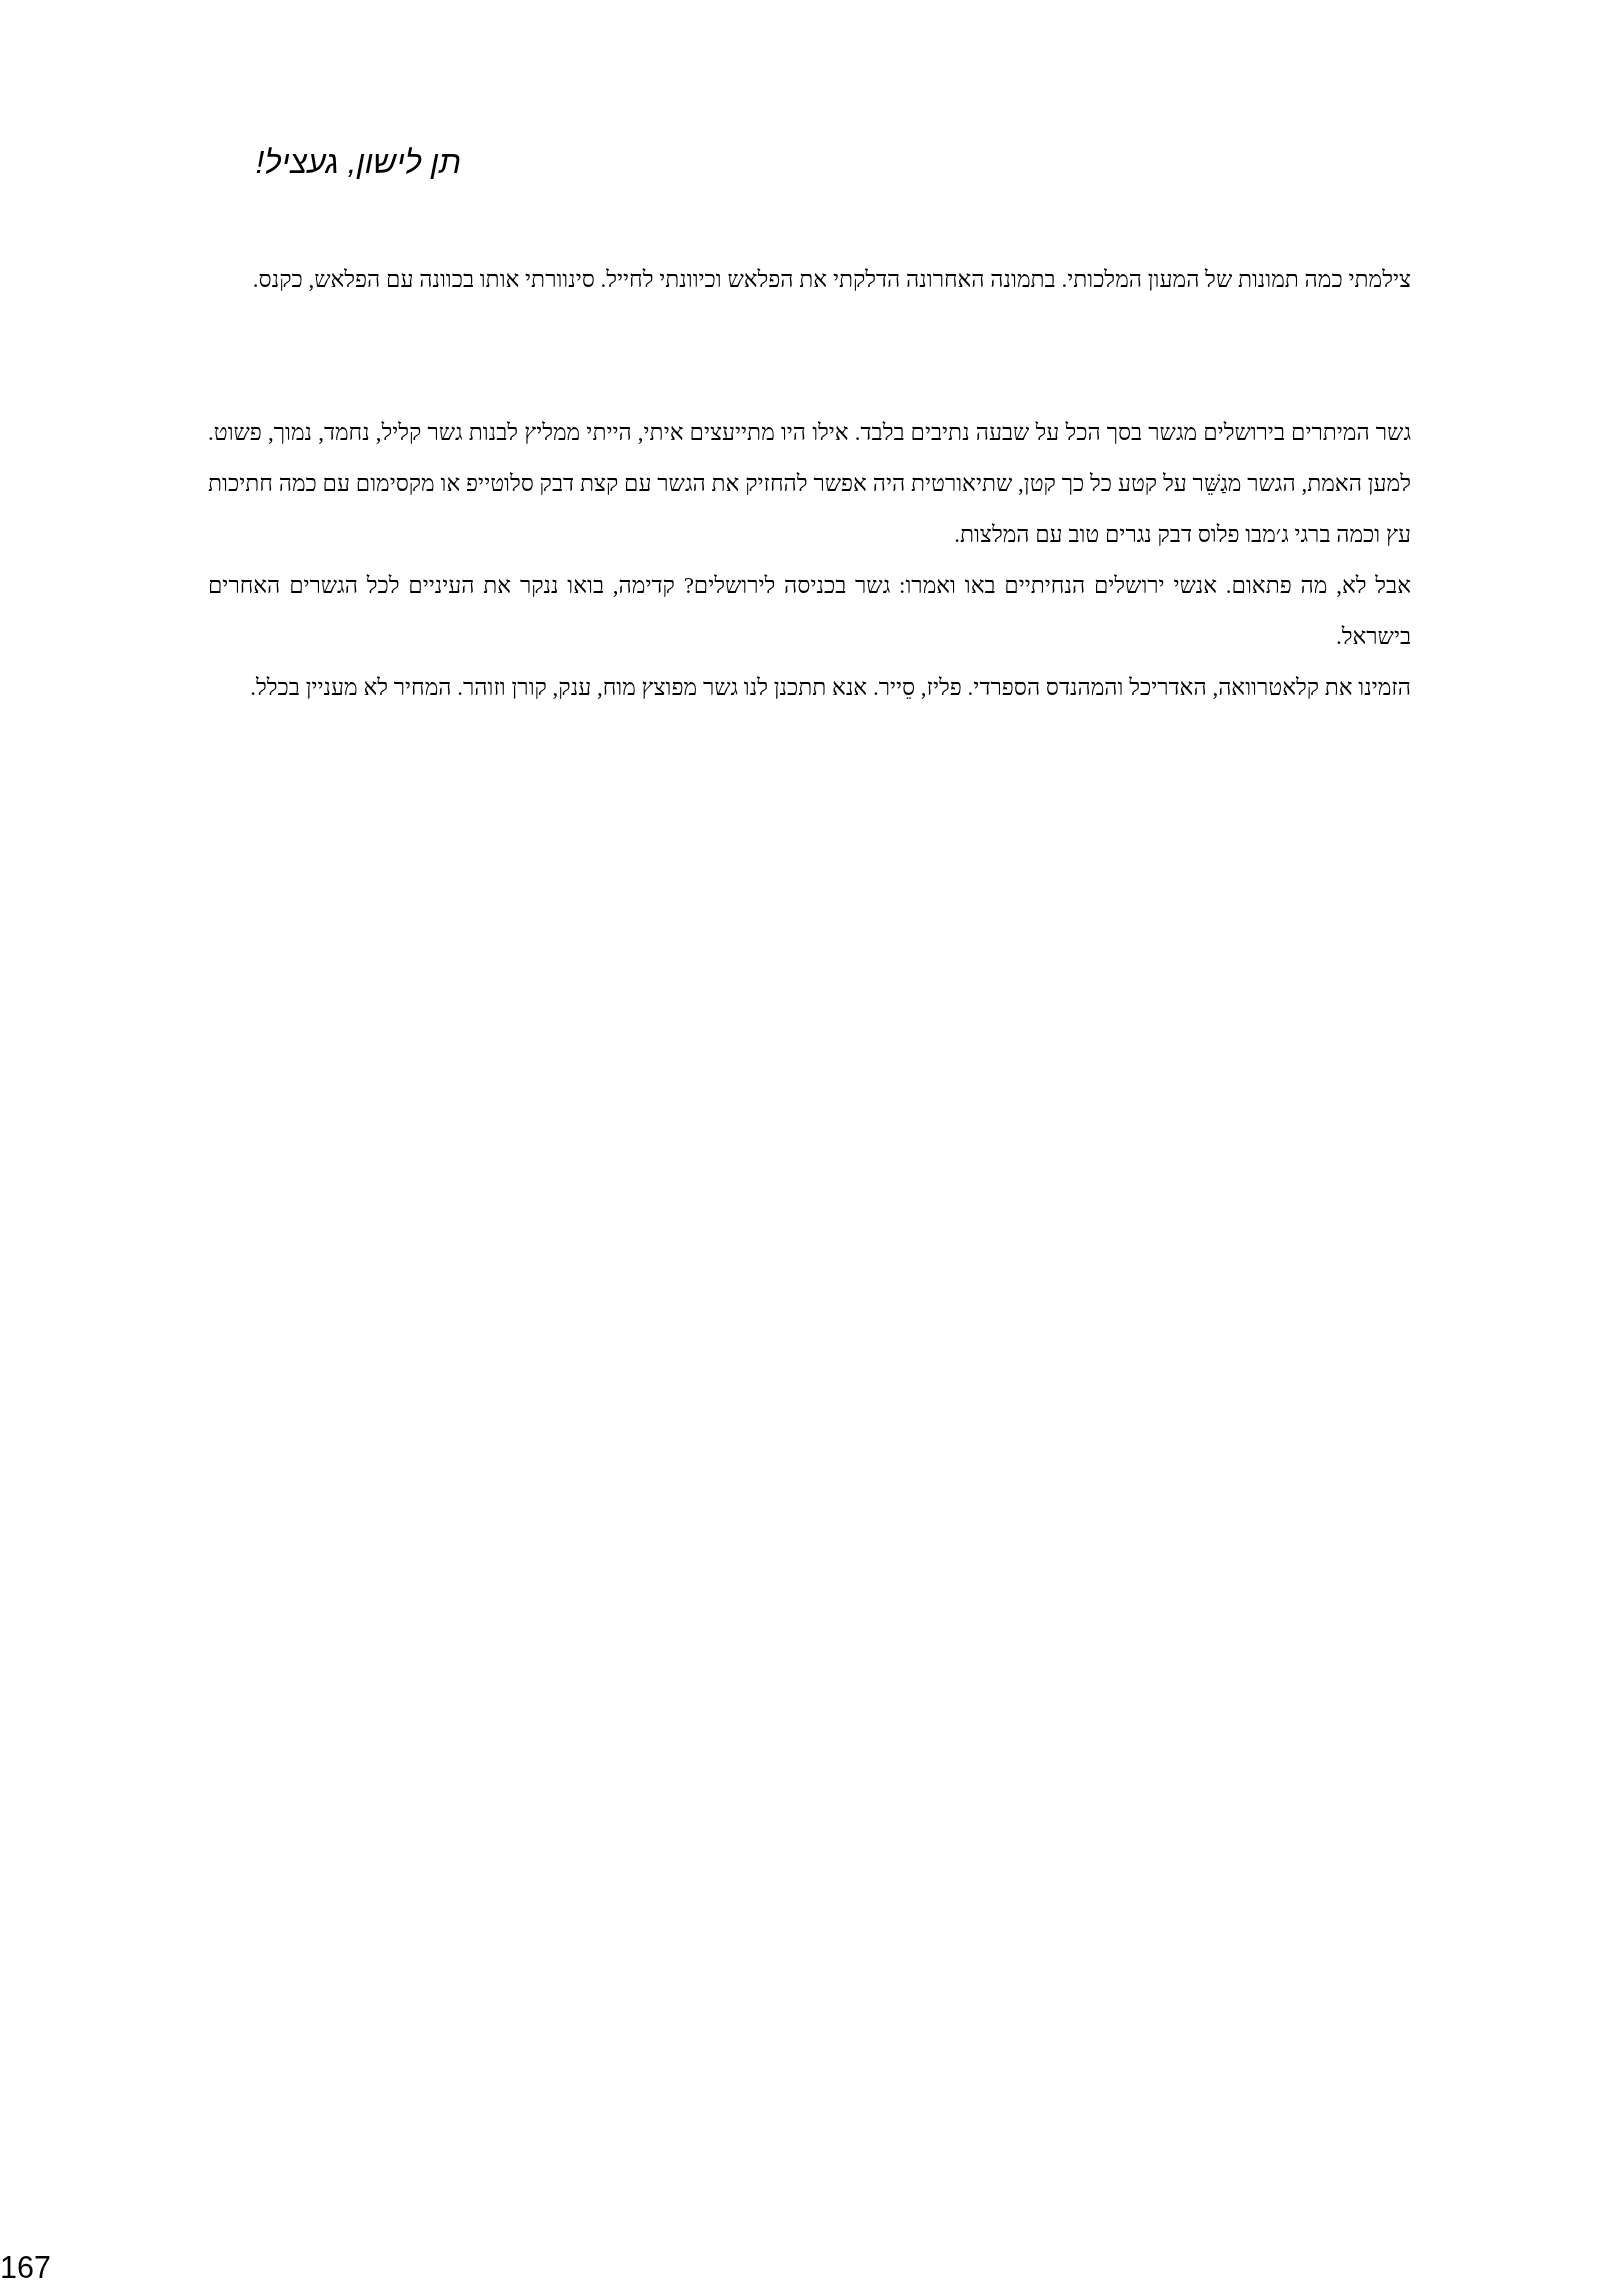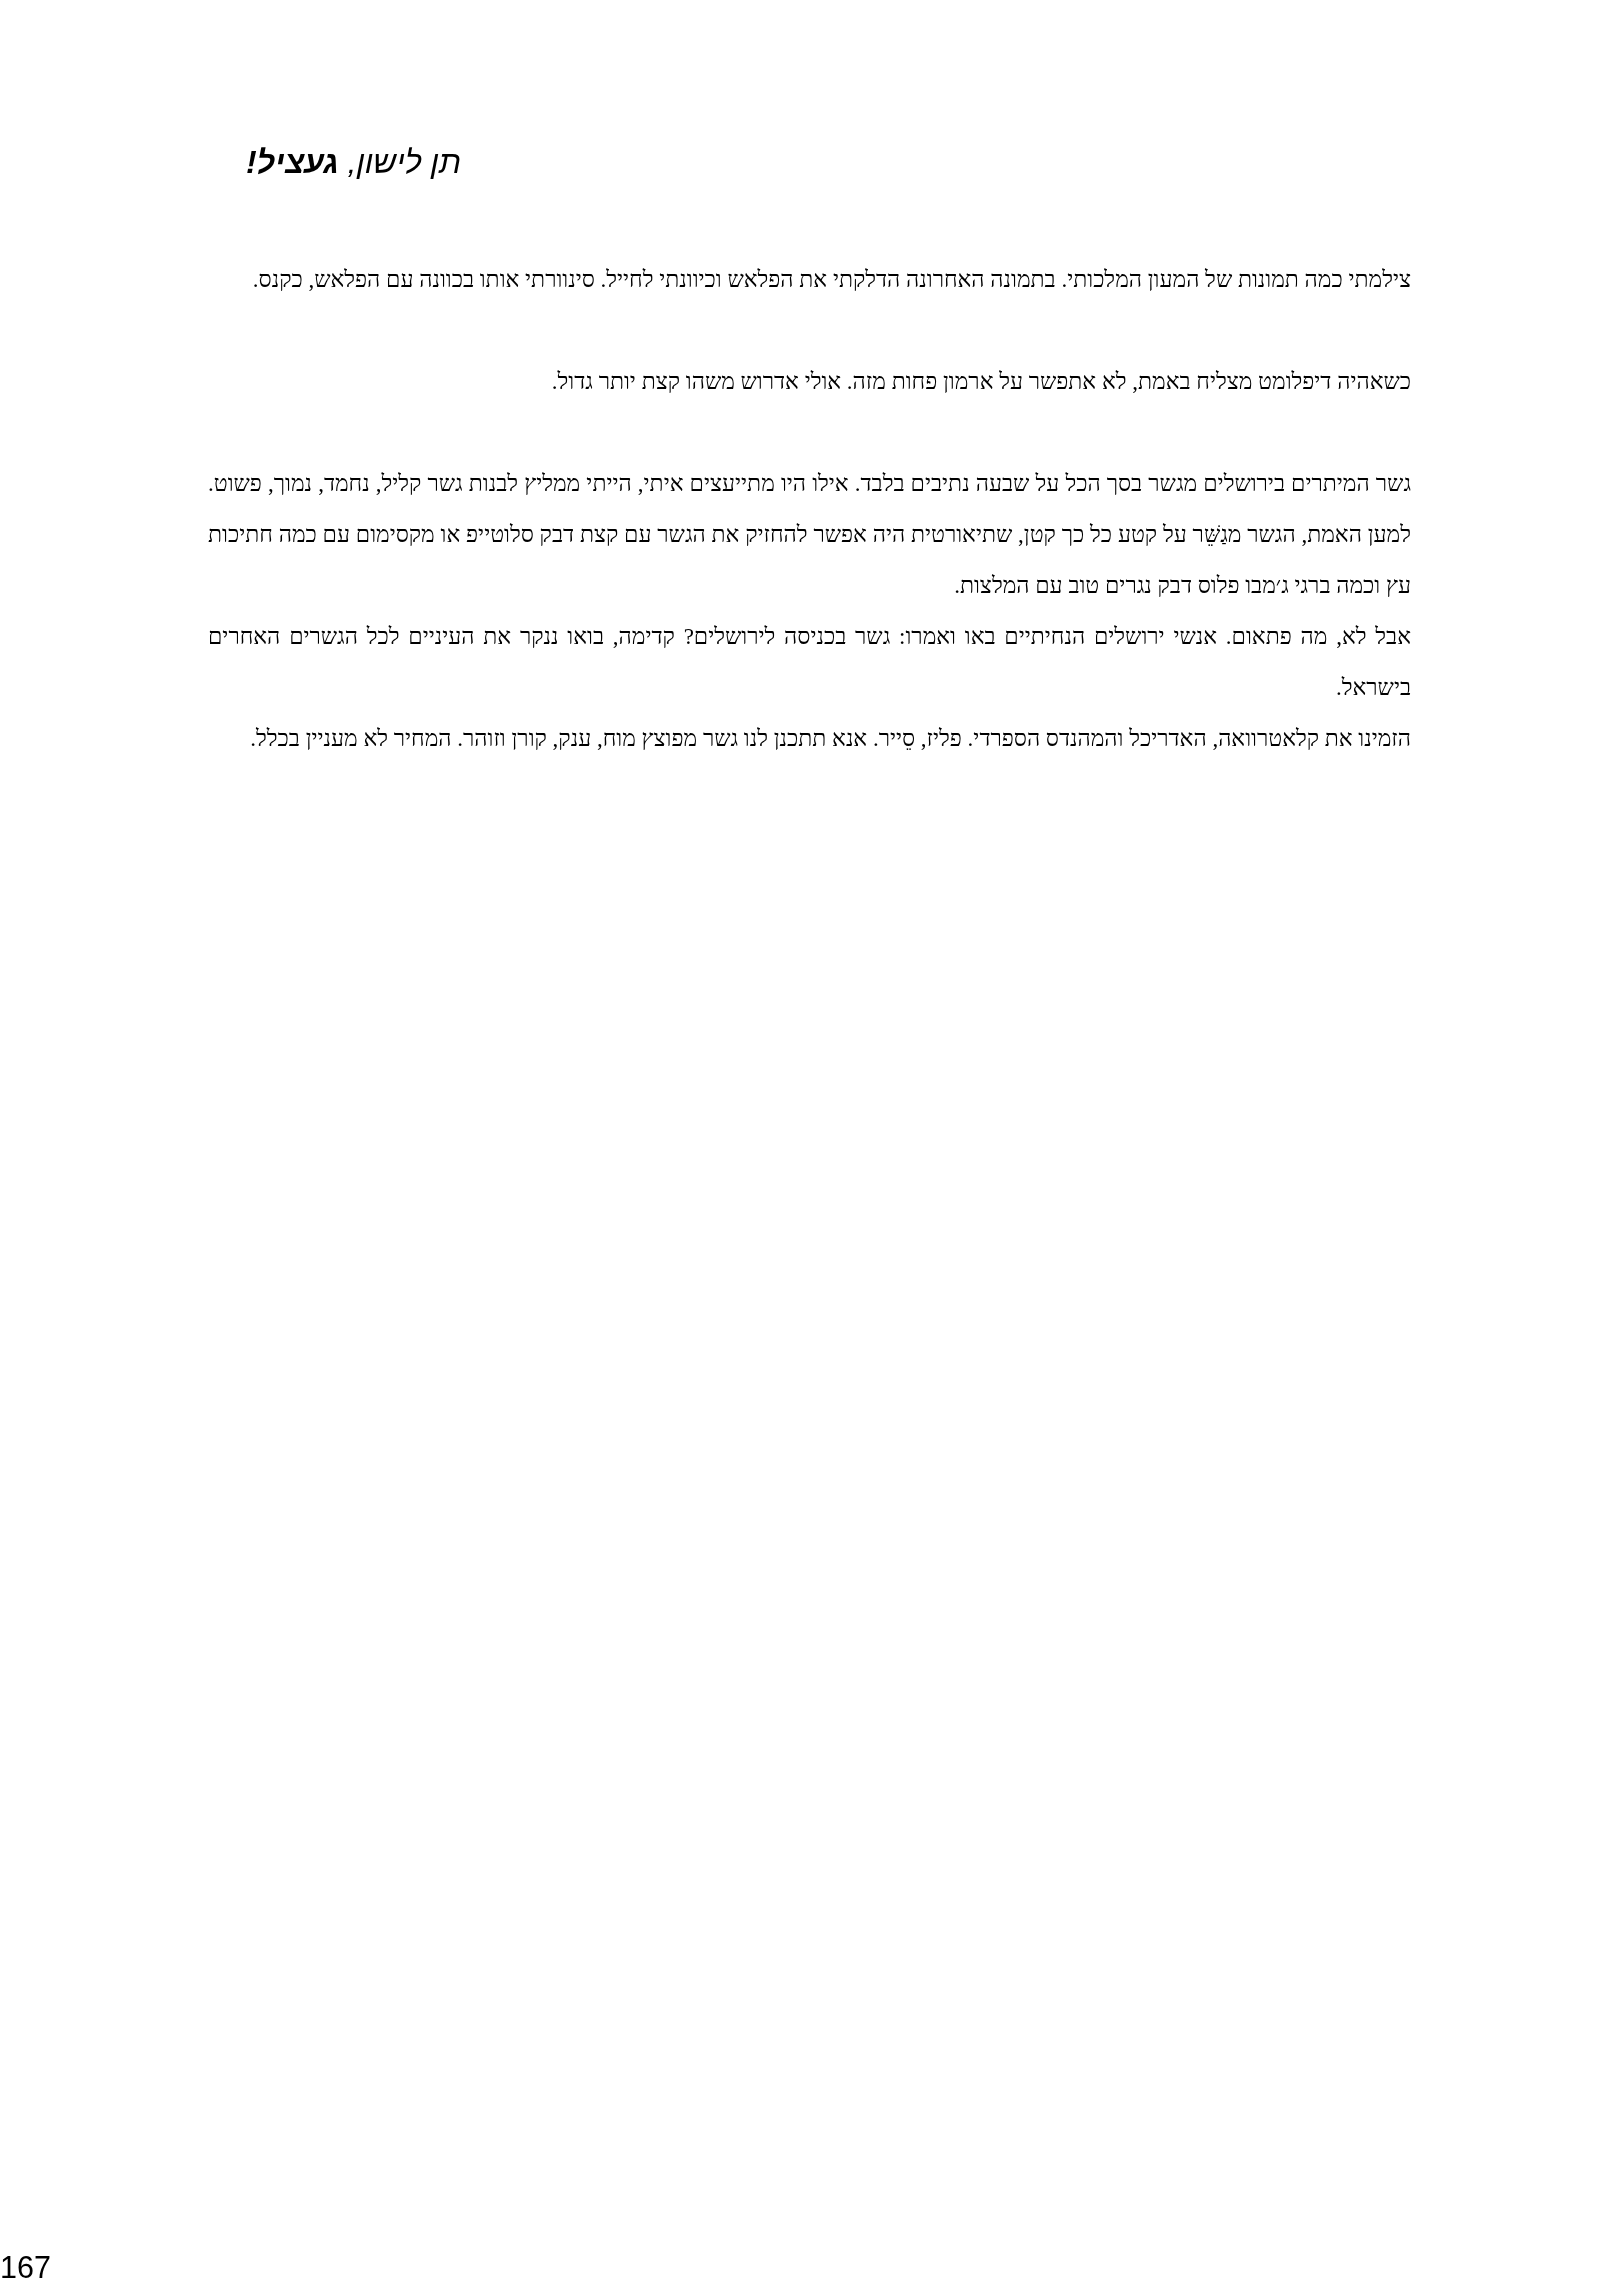--- a/index.html
+++ b/index.html
@@ -20,21 +20,21 @@
       top: 139px;
       right: 1157px;
       font-family: "Liberation Sans", "DejaVu Sans", sans-serif;
       font-style: italic;
       font-size: 32px;
       line-height: 46px;
       white-space: nowrap;
       direction: rtl;
     }
     .running-header .bold {
-      font-weight: bold;
+      font-weight: normal;
       margin-left: 44px;
     }
     .body-text {
       position: absolute;
       top: 254px;
       right: 207px;
       width: 1203px;
       font-size: 23px;
       line-height: 51px;
       text-align: justify;
@@ -58,21 +58,20 @@
     }
   </style>
 </head>
 <body>
 
 <div class="running-header"><span>תן לישון, </span><span class="bold">געציל!</span></div>
 
 <div class="body-text">
   <p>צילמתי כמה תמונות של המעון המלכותי. בתמונה האחרונה הדלקתי את הפלאש וכיוונתי לחייל. סינוורתי אותו בכוונה עם הפלאש, כקנס.</p>
   <div class="gap"></div>
-  <p>כשאהיה דיפלומט מצליח באמת, לא אתפשר על ארמון פחות מזה. אולי אדרוש משהו קצת יותר גדול.</p>
   <div class="gap"></div>
   <p>גשר המיתרים בירושלים מגשר בסך הכל על שבעה נתיבים בלבד. אילו היו מתייעצים איתי, הייתי ממליץ לבנות גשר קליל, נחמד, נמוך, פשוט. למען האמת, הגשר מגַשֵּׁר על קטע כל כך קטן, שתיאורטית היה אפשר להחזיק את הגשר עם קצת דבק סלוטייפ או מקסימום עם כמה חתיכות עץ וכמה ברגי ג׳מבו פלוס דבק נגרים טוב עם המלצות.</p>
   <p>אבל לא, מה פתאום. אנשי ירושלים הנחיתיים באו ואמרו: גשר בכניסה לירושלים? קדימה, בואו ננקר את העיניים לכל הגשרים האחרים בישראל.</p>
   <p>הזמינו את קלאטרוואה, האדריכל והמהנדס הספרדי. פליז, סֵייר. אנא תתכנן לנו גשר מפוצץ מוח, ענק, קורן וזוהר. המחיר לא מעניין בכלל.</p>
   <div class="gap"></div>
 </div>
 
 <div class="page-number">167</div>
 
 

